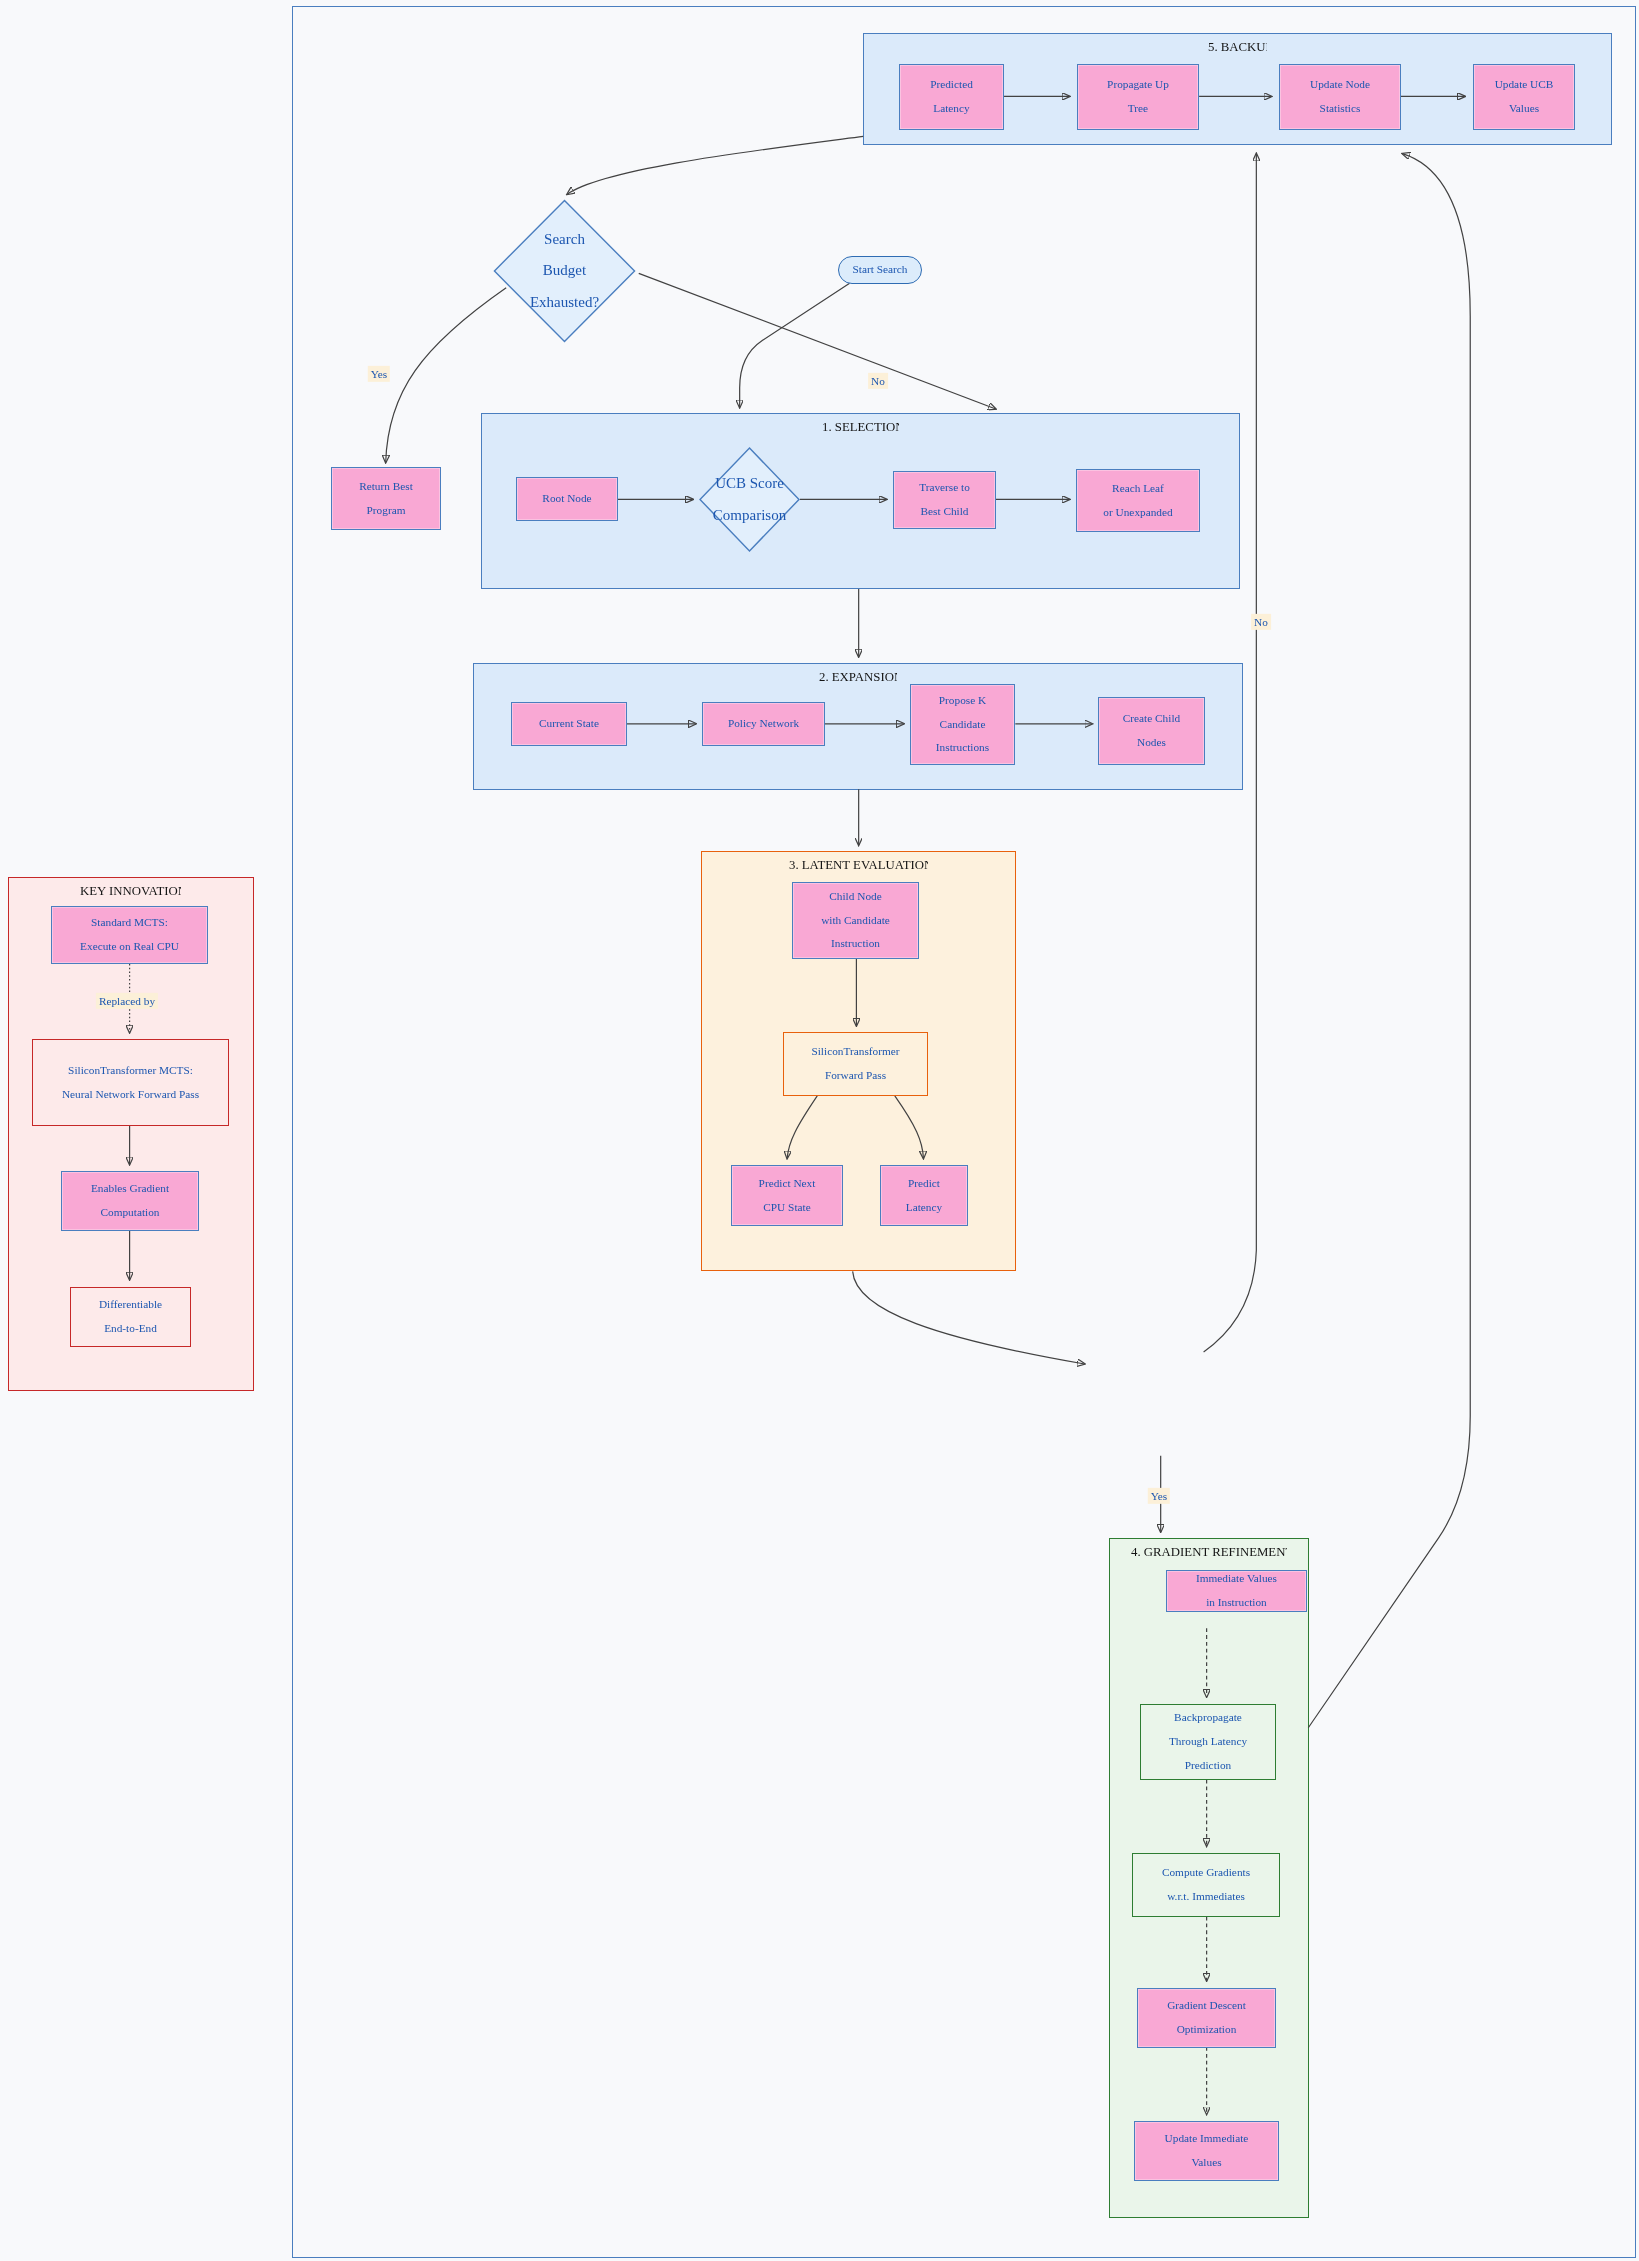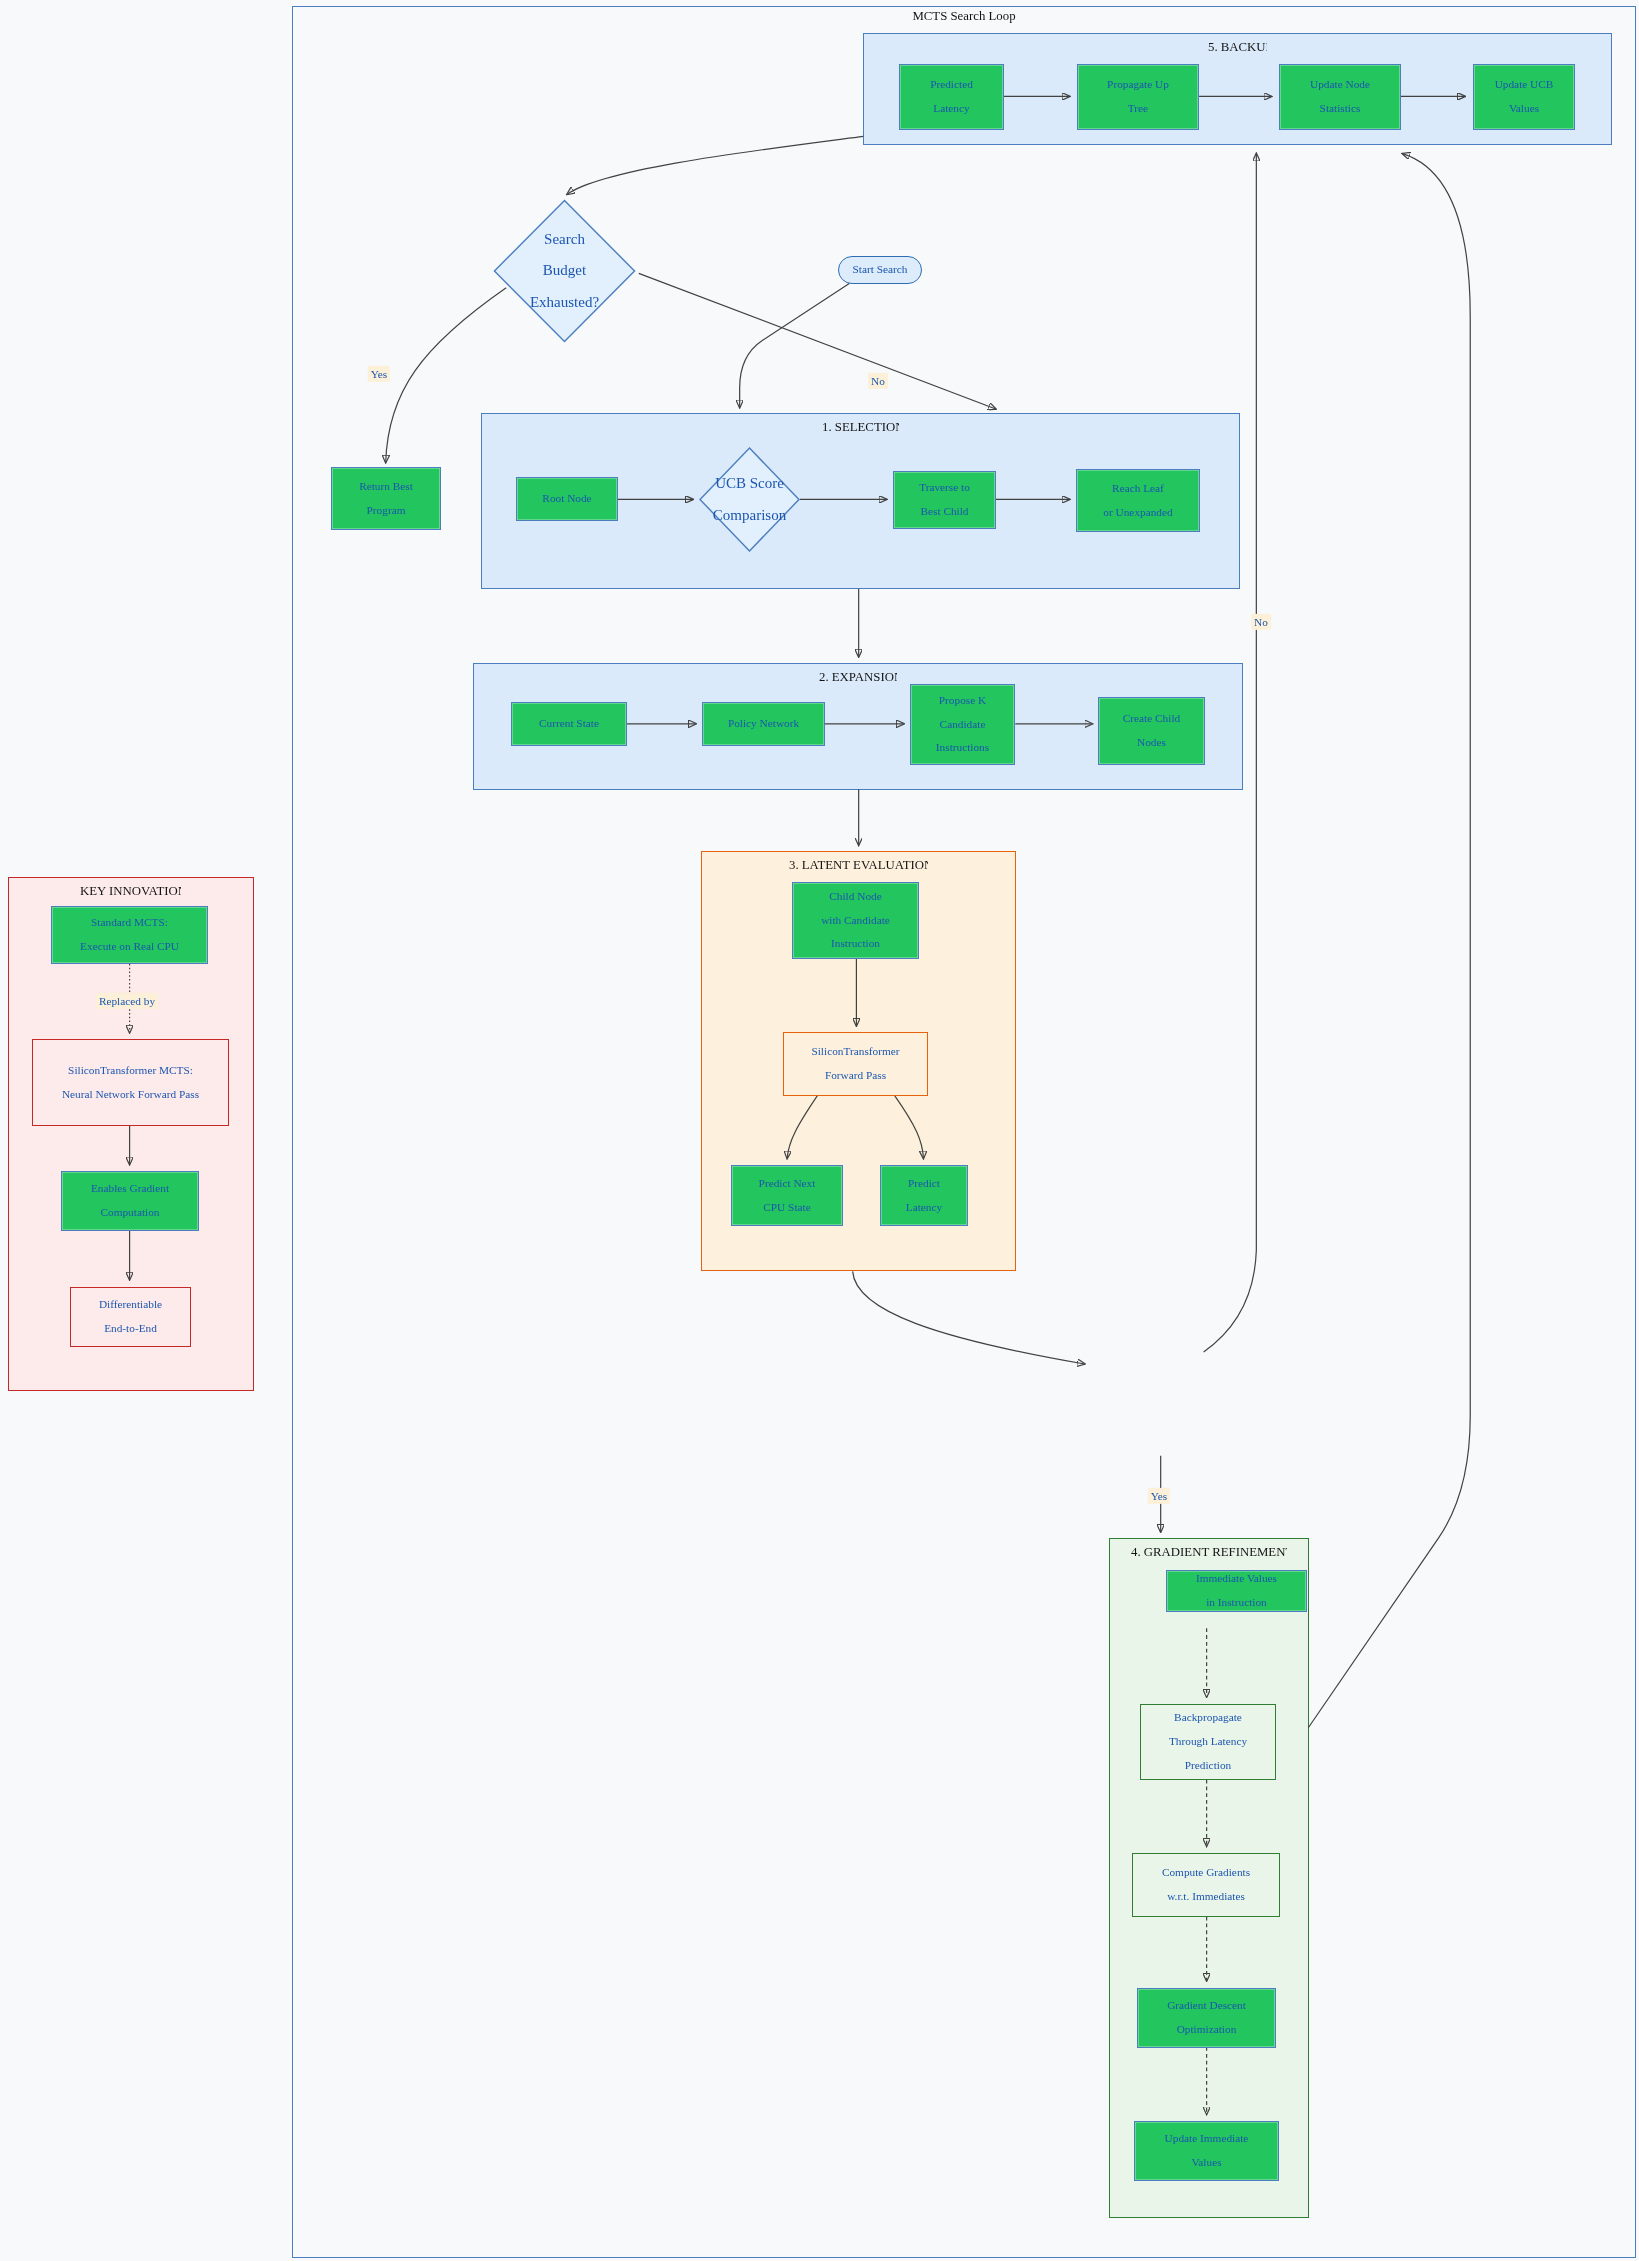--- a/index.html
+++ b/index.html
@@ -22,21 +22,21 @@
   .sec-title .clip-last{
     display:inline-block;overflow:hidden;white-space:nowrap;vertical-align:top;
   }
   
   .node{
     position:absolute;box-sizing:border-box;display:flex;
     align-items:center;justify-content:center;text-align:center;
     font-size:11.3px;line-height:2.1;color:#1c56b0;white-space:pre-line;
     z-index:3;
   }
-  .n-blue{background:#22c55e;border:1.1px solid #4a7ebf;box-shadow:inset 0 0 0 0.8px #ffffff66;}
+  .n-blue{background:#f9a8d4;border:1.1px solid #4a7ebf;box-shadow:inset 0 0 0 0.8px #ffffff66;}
   .n-orange{background:#fdf1dd;border:1.9px solid #e8610c;}
   .n-green{background:#eaf5ea;border:1.9px solid #2e7d32;}
   .n-red{background:#fdeaea;border:1.9px solid #c62828;}
   .n-stadium{background:#dcecfb;border:1.5px solid #2f6cb3;border-radius:14.3px;line-height:1.2;}
   .diamond{position:absolute;z-index:3;}
   .diamond svg{position:absolute;inset:0;width:100%;height:100%;overflow:visible;}
   .diamond polygon{fill:#e2effc;stroke:#4a7ebf;stroke-width:1.4;vector-effect:non-scaling-stroke;}
   .dlabel{
     position:absolute;inset:0;display:flex;align-items:center;justify-content:center;
     text-align:center;font-size:15px;line-height:2.1;color:#1c56b0;white-space:pre-line;
@@ -55,23 +55,20 @@
     position:absolute;left:292px;top:9px;width:1344px;text-align:center;
     font-size:12.8px;color:#141414;z-index:1;
   }
 </style>
 </head>
 <body>
 
 <div id="canvas">
 
   <div class="section sec-outer" style="left:292px;top:6px;width:1344px;height:2252px"></div>
-  <div class="diagram-title">
-    <span class="clip-last">MCTS Search Loop</span>
-  </div>
 
   <div class="section sec-blue" style="left:863px;top:33px;width:749px;height:112px">
     <div class="sec-title">
       <span class="clip-last" style="width: 59px;">5. BACKUP</span>
     </div>
   </div>
   <div class="section sec-blue" style="left:481px;top:413px;width:759px;height:176px">
     <div class="sec-title">
       <span class="clip-last" style="width: 77px;">1. SELECTION</span>
     </div>

